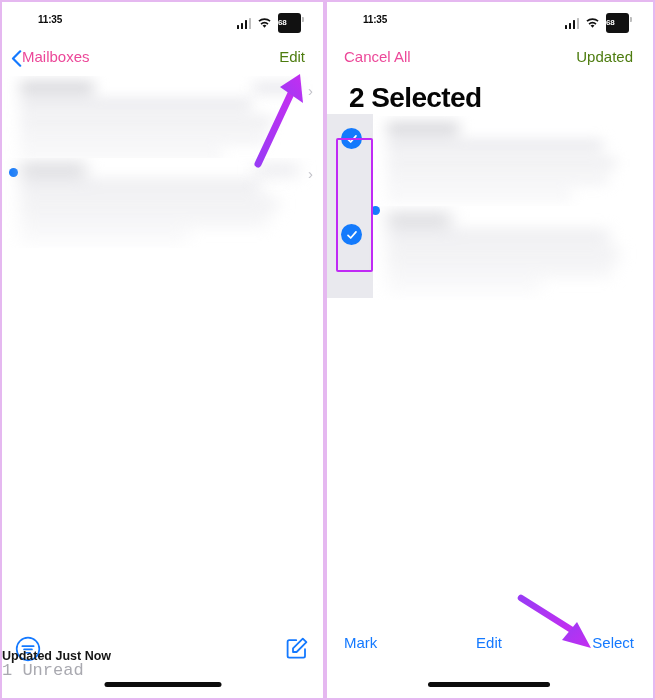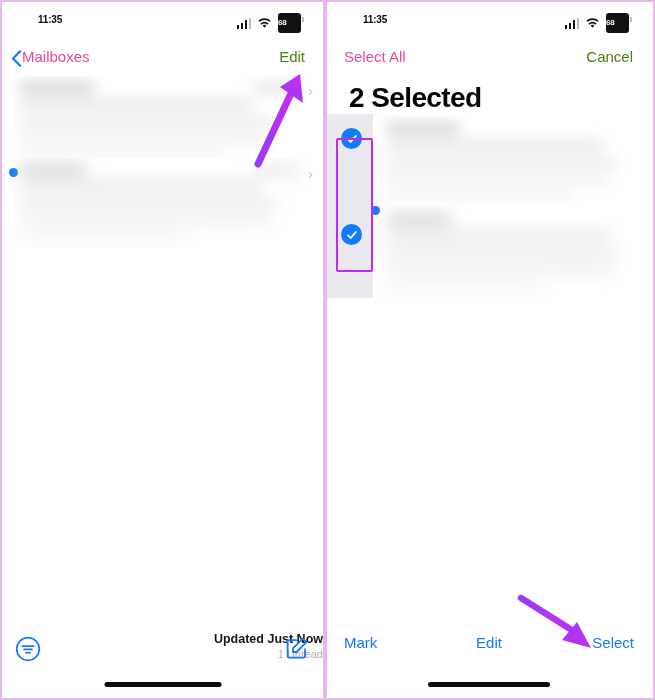--- a/index.html
+++ b/index.html
@@ -226,33 +226,34 @@
   .toolbar {
     position: absolute;
     left: 0;
     right: 0;
     bottom: 0;
     height: 70px;
   }
   .tb-center {
     position: absolute;
     left: 0; right: 0;
-    top: 4px;
-    text-align: right;
+    top: 21px;
+    text-align: left;
   }
   .tb-updated {
     font-size: 12.5px;
     font-weight: 700;
     color: #161616;
     line-height: 15px;
   }
   .tb-unread {
-    font-size: 11px;
+    font-size: 17px;
     color: #a9a9b0;
     line-height: 14px;
+    font-family: Liberation Mono, monospace;
   }
   .filter-btn {
     position: absolute;
     left: 13px;
     top: 8px;
     width: 26px;
     height: 26px;
   }
   .compose-btn {
     position: absolute;
@@ -417,22 +418,22 @@
           <path d="M8 6.1c1.2 0 2.3.45 3.15 1.2l1.25-1.4A6.7 6.7 0 0 0 8 4.2a6.7 6.7 0 0 0-4.4 1.7l1.25 1.4A4.7 4.7 0 0 1 8 6.1z" fill="#111"></path>
           <path d="M8 2.2c2.05 0 3.95.75 5.4 2l1.25-1.4A10.3 10.3 0 0 0 8 .3 10.3 10.3 0 0 0 1.35 2.8L2.6 4.2A8.3 8.3 0 0 1 8 2.2z" fill="#111"></path>
         </svg>
         <span class="battery">
           <span>68</span>
         </span>
       </div>
     </div>
 
     <div class="navbar">
-      <div class="nav-left-text" style="left:17px;">Select All</div>
-      <div class="nav-right">Cancel</div>
+      <div class="nav-left-text" style="left:17px;">Cancel All</div>
+      <div class="nav-right">Updated</div>
     </div>
 
     <div class="big-title">2 Selected</div>
 
     <div class="sel-gutter" style="left:0px;top:112px;width:46px;height:184px;"></div>
 
     <div class="mail-list" style="height:190px;">
 
       <div class="mail-row" style="height:90px;">
         <div class="sel-circle" style="left:14px;top:12px;">

